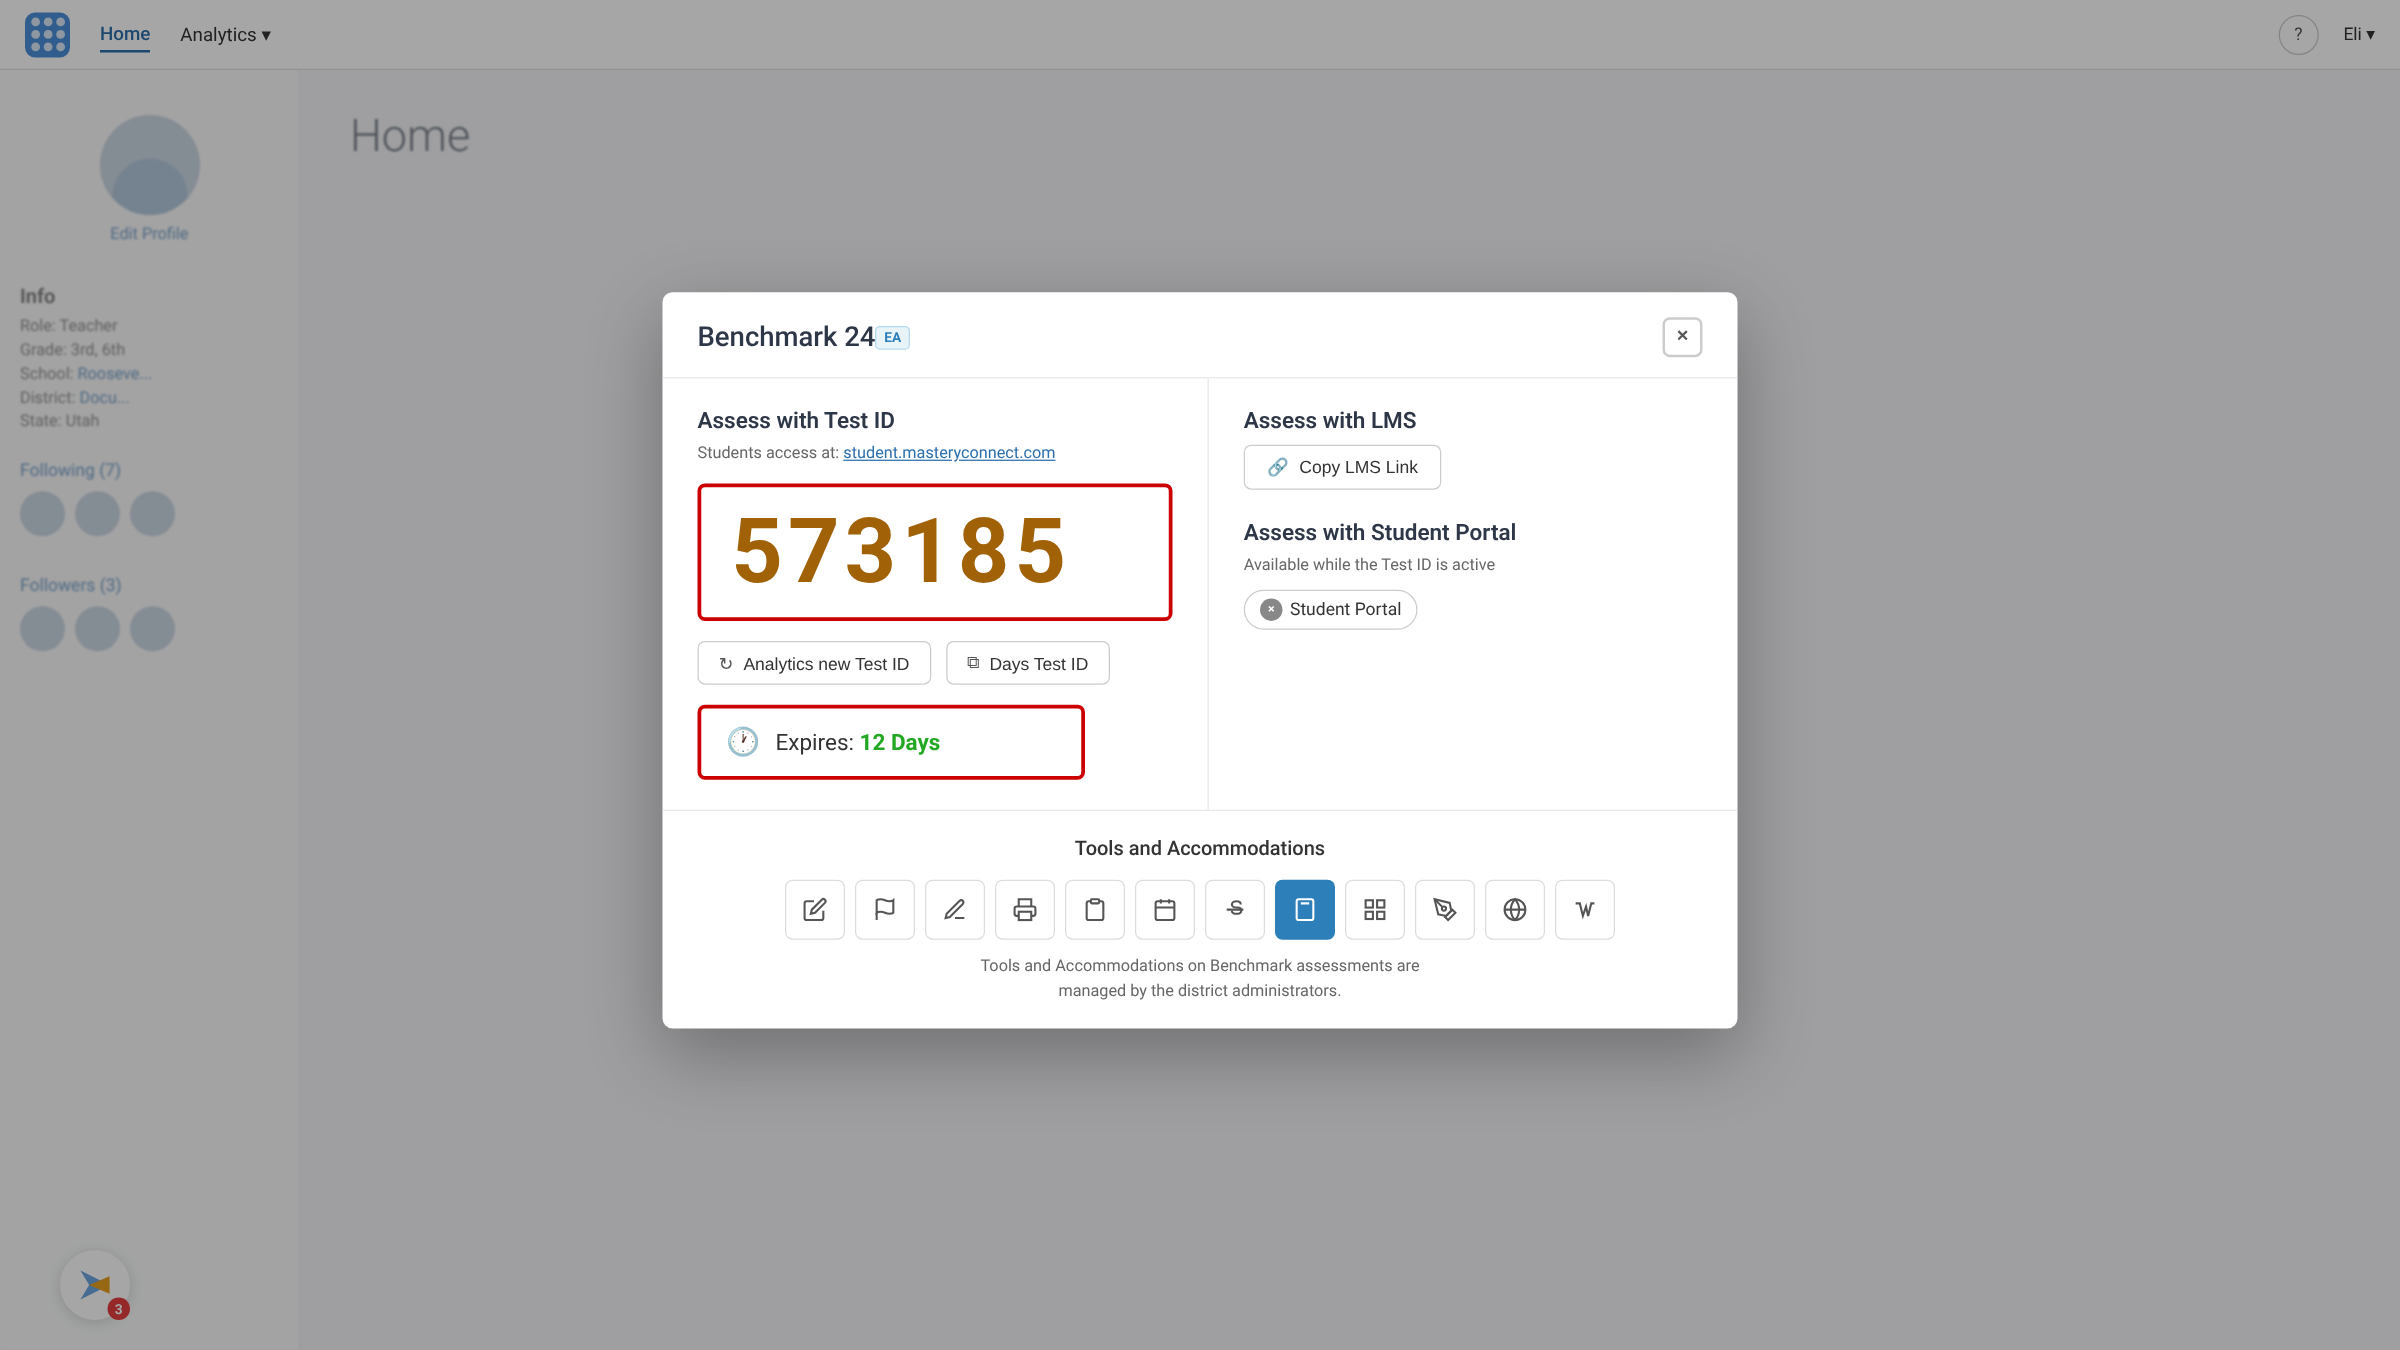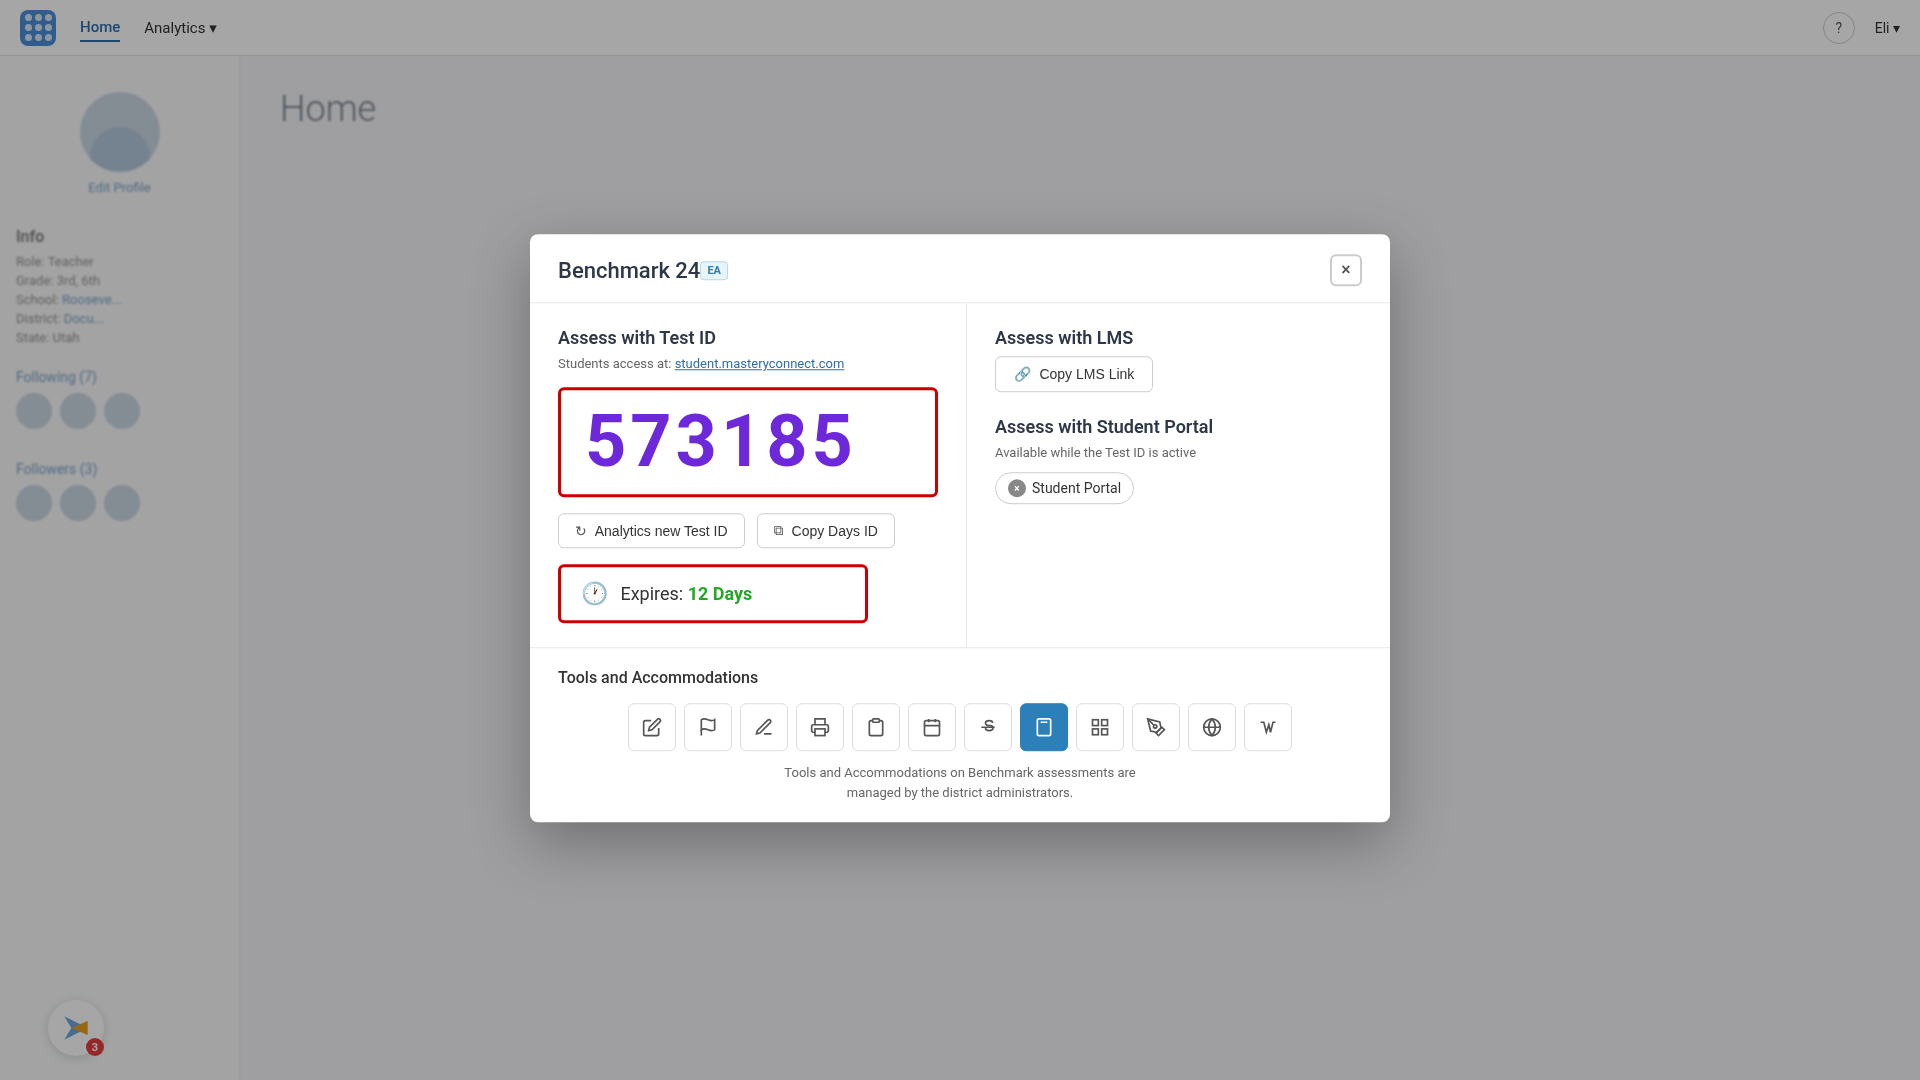--- a/index.html
+++ b/index.html
@@ -196,21 +196,21 @@
       border-radius: 6px;
       padding: 16px 24px;
       margin-bottom: 16px;
       background: #fff;
       display: inline-block;
       min-width: 380px;
     }
     .test-id-number {
       font-size: 72px;
       font-weight: 700;
-      color: #6d28d9;
+      color: #a16207;
       letter-spacing: 4px;
       line-height: 1;
     }
 
     .btn-row {
       display: flex;
       gap: 12px;
       margin-bottom: 16px;
     }
     .btn-outline {
@@ -284,21 +284,21 @@
     .portal-tag-label {
       font-size: 14px; color: #333;
     }
 
     
     .tools-section {
       padding: 20px 28px;
       border-top: 1px solid #e8e8e8;
     }
     .tools-title {
-      text-align: left;
+      text-align: center;
       font-size: 16px; font-weight: 500; color: #333;
       margin-bottom: 16px;
     }
     .tools-grid {
       display: flex;
       gap: 8px;
       justify-content: center;
       align-items: center;
       margin-bottom: 12px;
     }
@@ -463,21 +463,21 @@
         <div class="test-id-number">573185</div>
       </div>
 
       <div class="btn-row">
         <button class="btn-outline">
           <span class="btn-icon">↻</span>
           <span>Analytics new Test ID</span>
         </button>
         <button class="btn-outline">
           <span class="btn-icon">⧉</span>
-          <span>Copy Days ID</span>
+          <span>Days Test ID</span>
         </button>
       </div>
 
       
       <div class="expires-box">
         <span class="expires-icon">🕐</span>
         <span class="expires-text">
           <span>Expires:</span>
           <span class="expires-days">12 Days</span>
         </span>

